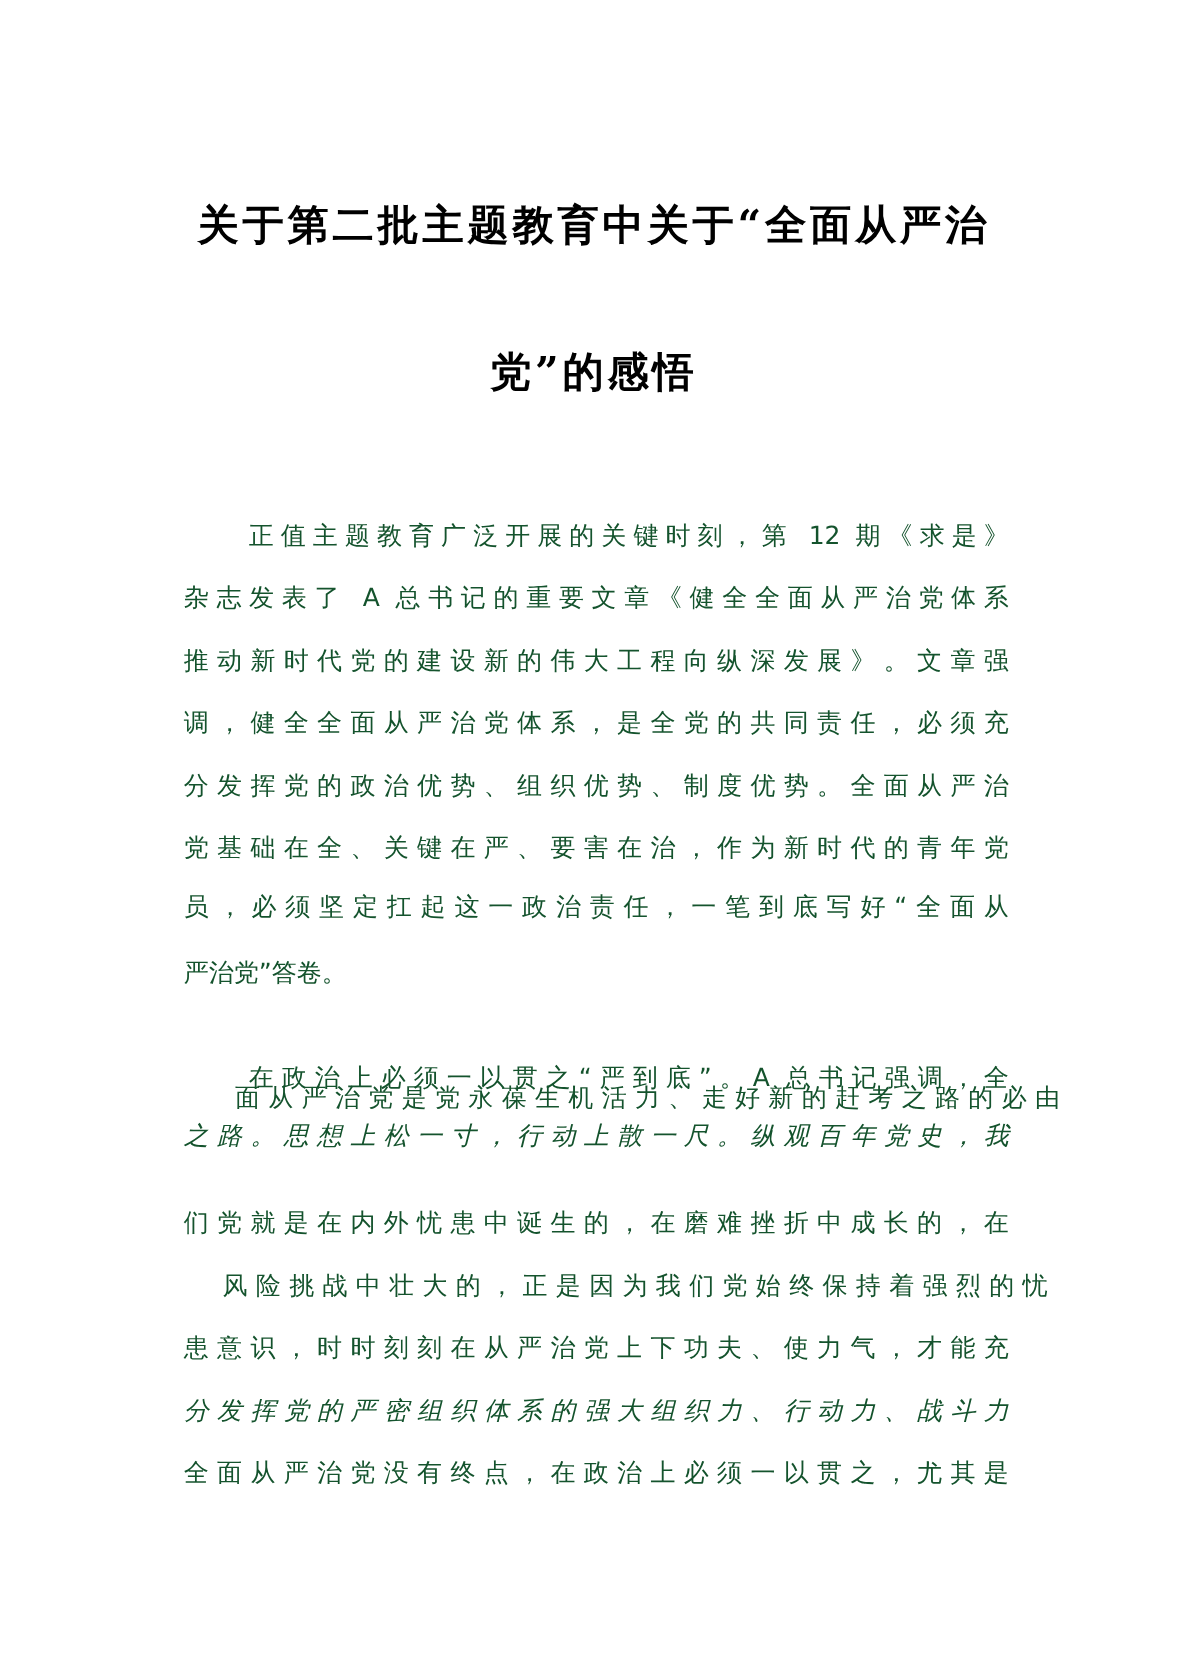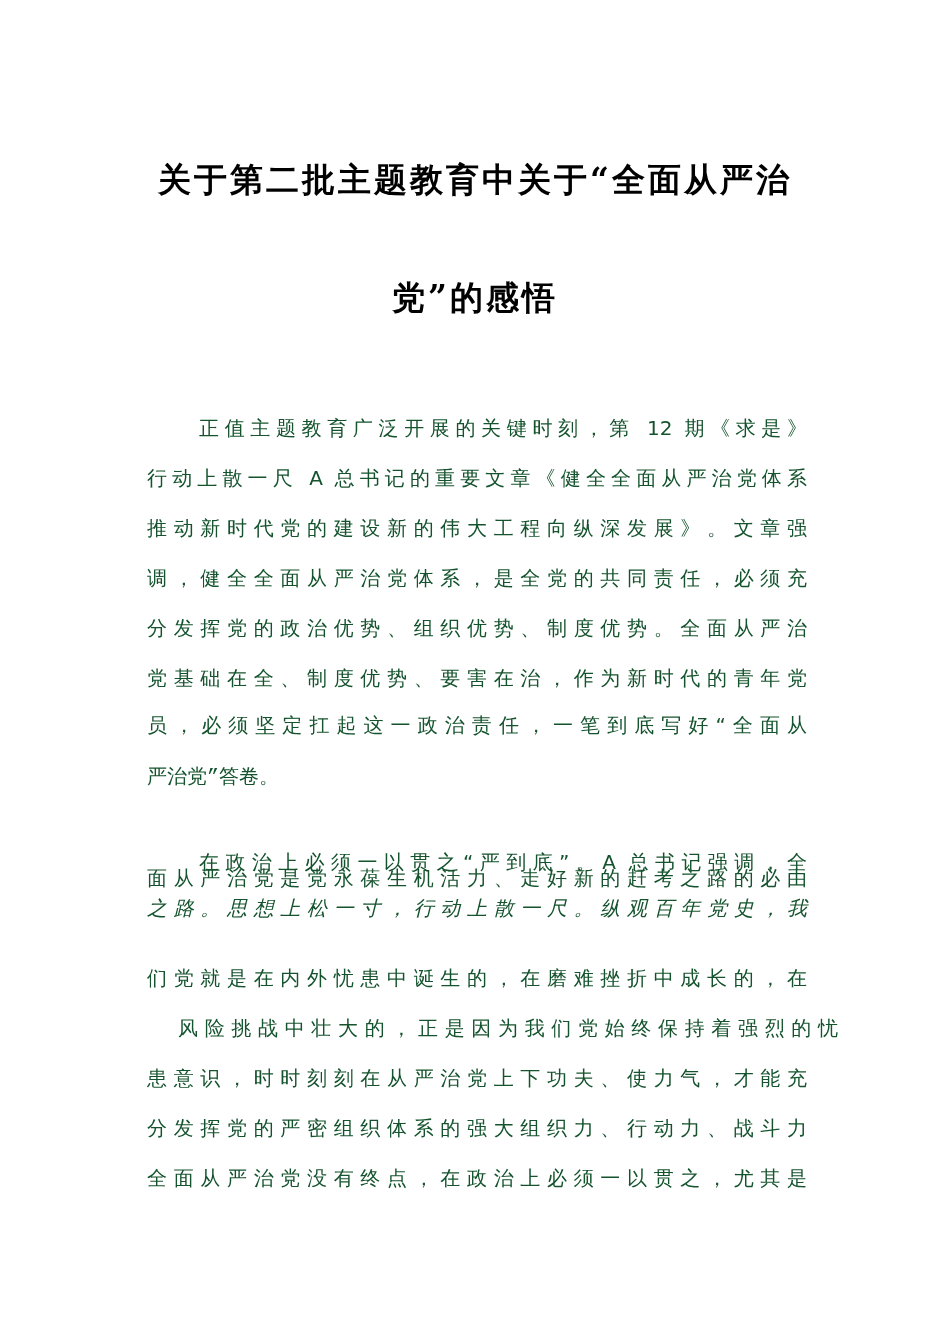--- a/index.html
+++ b/index.html
@@ -60,33 +60,33 @@
 </head>
 <body>
 
 <div class="page">
 
   <div class="title title-line-2">党”的感悟</div>
   <div class="title title-line-1">关于第二批主题教育中关于“全面从严治</div>
 
   <div>
     <div class="body-line indent" style="top:413px;">正值主题教育广泛开展的关键时刻，第 12 期《求是》</div>
-    <div class="body-line" style="top:463px;">行动上散一尺 A 总书记的重要文章《健全全面从严治党体系</div>
+    <div class="body-line" style="top:463px;">杂志发表了 A 总书记的重要文章《健全全面从严治党体系</div>
     <div class="body-line" style="top:513px;">推动新时代党的建设新的伟大工程向纵深发展》。文章强</div>
     <div class="body-line" style="top:563px;">调，健全全面从严治党体系，是全党的共同责任，必须充</div>
     <div class="body-line" style="top:613px;">分发挥党的政治优势、组织优势、制度优势。全面从严治</div>
-    <div class="body-line" style="top:663px;">党基础在全、制度优势、要害在治，作为新时代的青年党</div>
+    <div class="body-line" style="top:663px;">党基础在全、关键在严、要害在治，作为新时代的青年党</div>
     <div class="body-line" style="top:710px;">员，必须坚定扛起这一政治责任，一笔到底写好“全面从</div>
-    <div class="body-line last" style="top:763px;font-family:Liberation Mono, monospace;">严治党”答卷。</div>
+    <div class="body-line last" style="top:763px;">严治党”答卷。</div>
   </div>
 
   <div>
     <div class="body-line indent" style="top:813px;margin-top:34px;">在政治上必须一以贯之“严到底”。A 总书记强调，全</div>
-    <div class="body-line" style="top:863px;">面从严治党是党永葆生机活力、走好新的赶考之路的必由</div>
+    <div class="body-line" style="top:863px;margin-left:41px;">面从严治党是党永葆生机活力、走好新的赶考之路的必由</div>
     <div class="body-line" style="top:893px;font-style:italic;">之路。思想上松一寸，行动上散一尺。纵观百年党史，我</div>
     <div class="body-line" style="top:963px;">们党就是在内外忧患中诞生的，在磨难挫折中成长的，在</div>
     <div class="body-line" style="top:1013px;margin-left:31px;">风险挑战中壮大的，正是因为我们党始终保持着强烈的忧</div>
     <div class="body-line" style="top:1063px;">患意识，时时刻刻在从严治党上下功夫、使力气，才能充</div>
-    <div class="body-line" style="top:1113px;">分发挥党的严密组织体系的强大组织力、行动力、战斗力</div>
+    <div class="body-line" style="top:1113px;font-style:italic;">分发挥党的严密组织体系的强大组织力、行动力、战斗力</div>
     <div class="body-line" style="top:1163px;">全面从严治党没有终点，在政治上必须一以贯之，尤其是</div>
   </div>
 
 </div>
 
 </body></html>

